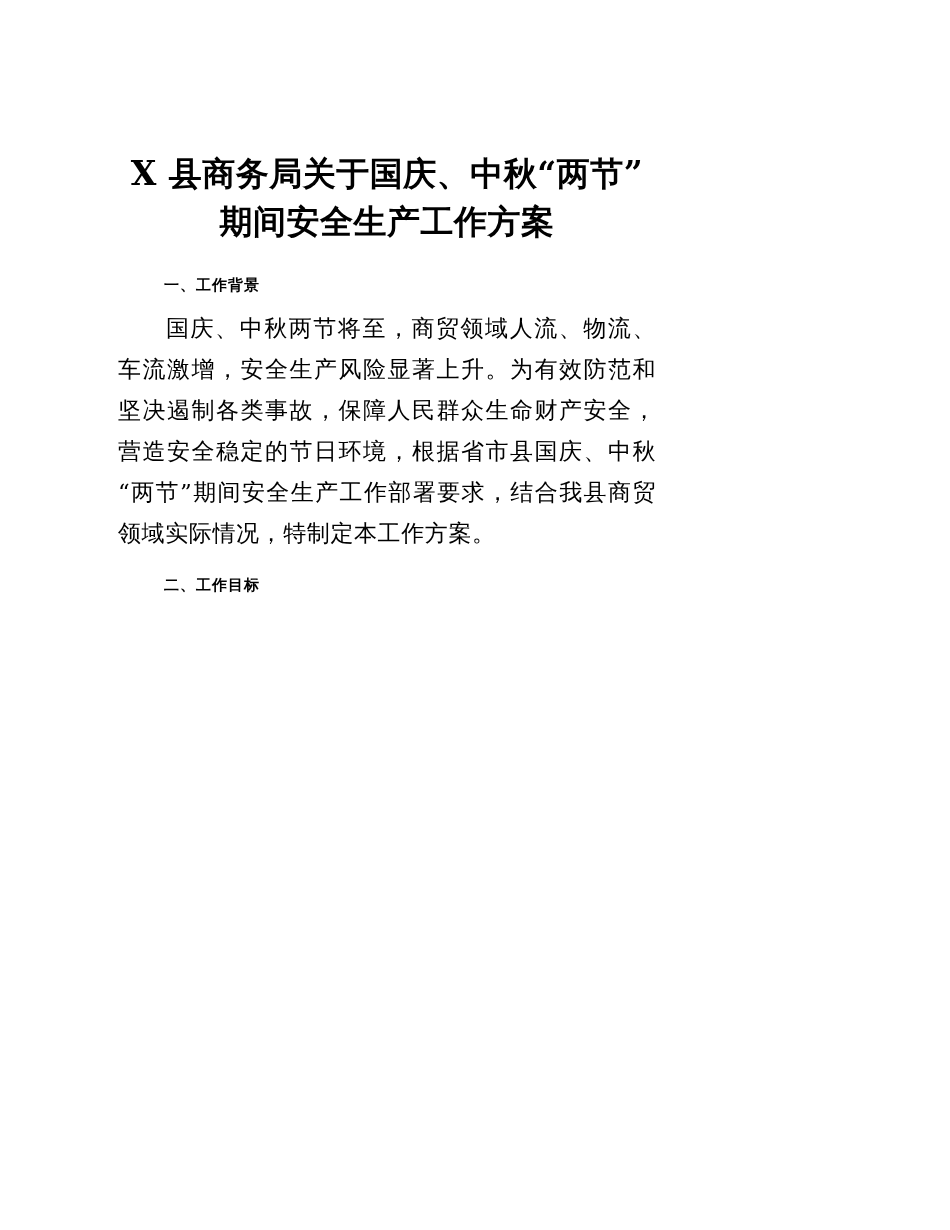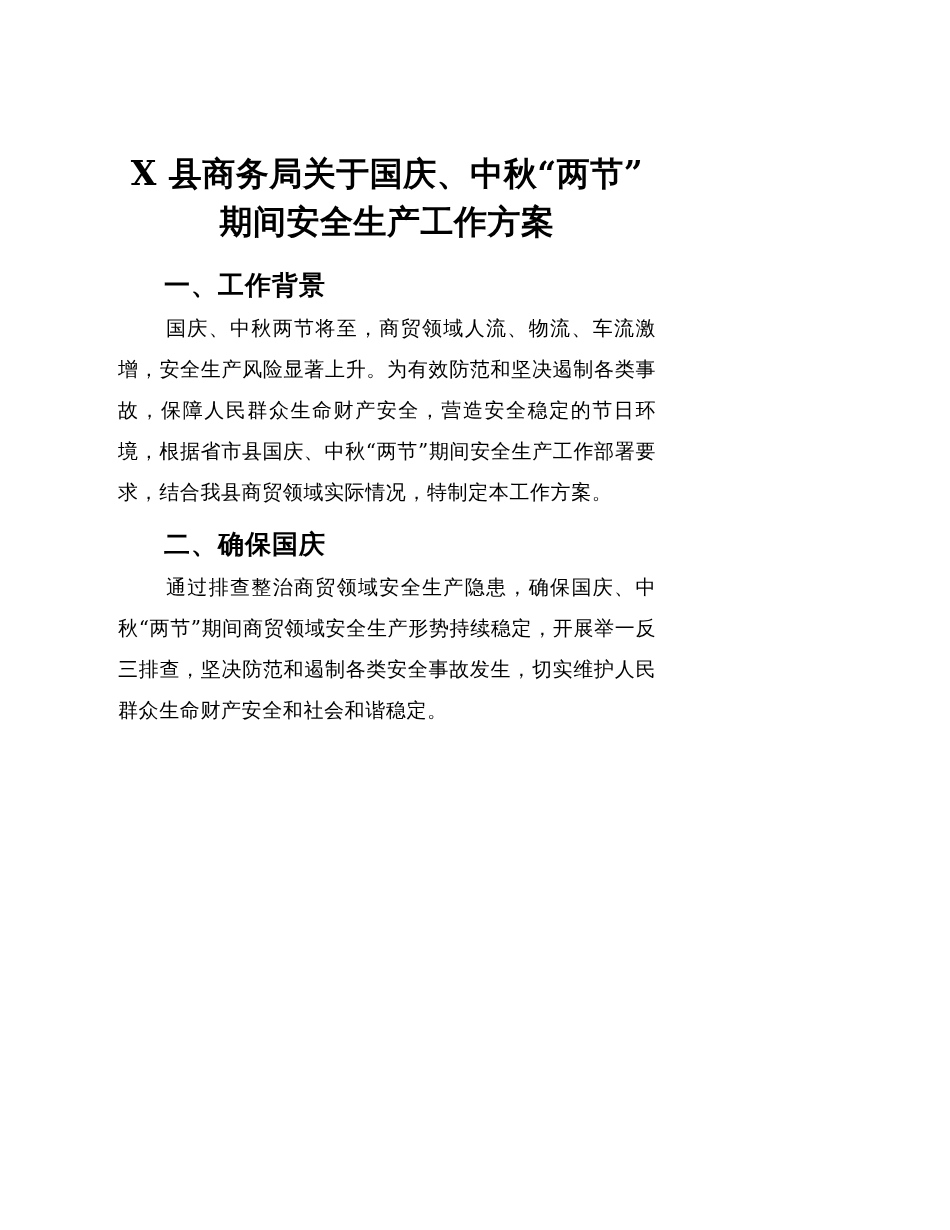--- a/index.html
+++ b/index.html
@@ -28,44 +28,43 @@
     font-size: 33px;
     line-height: 48px;
     text-align: center;
     letter-spacing: 0.5px;
     margin: 0 0 18px 0;
     padding: 0 6px;
   }
   .section-heading {
     font-family: "DejaVu Sans", "Liberation Sans", sans-serif;
     font-weight: bold;
-    font-size: 26px;
+    font-size: 15px;
     line-height: 42px;
     margin: 10px 0 2px 0;
     text-indent: 46px;
     letter-spacing: 1px;
   }
   .para {
     font-family: "DejaVu Serif", "Liberation Serif", serif;
-    font-size: 20px;
+    font-size: 23px;
     line-height: 41px;
     text-align: justify;
     text-justify: inter-ideograph;
     text-indent: 48px;
     margin: 0 0 2px 0;
     letter-spacing: 0.6px;
   }
 </style>
 </head>
 <body>
 
 <div class="page">
 
   <h1 class="doc-title">X 县商务局关于国庆、中秋“两节”期间安全生产工作方案</h1>
 
   <h2 class="section-heading">一、工作背景</h2>
   <p class="para">国庆、中秋两节将至，商贸领域人流、物流、车流激增，安全生产风险显著上升。为有效防范和坚决遏制各类事故，保障人民群众生命财产安全，营造安全稳定的节日环境，根据省市县国庆、中秋“两节”期间安全生产工作部署要求，结合我县商贸领域实际情况，特制定本工作方案。</p>
 
-  <h2 class="section-heading">二、确保国庆</h2>
-  <p class="para">通过排查整治商贸领域安全生产隐患，确保国庆、中秋“两节”期间商贸领域安全生产形势持续稳定，开展举一反三排查，坚决防范和遏制各类安全事故发生，切实维护人民群众生命财产安全和社会和谐稳定。</p>
+  <h2 class="section-heading">二、工作目标</h2>
 
 
 </div>
 
 </body></html>

